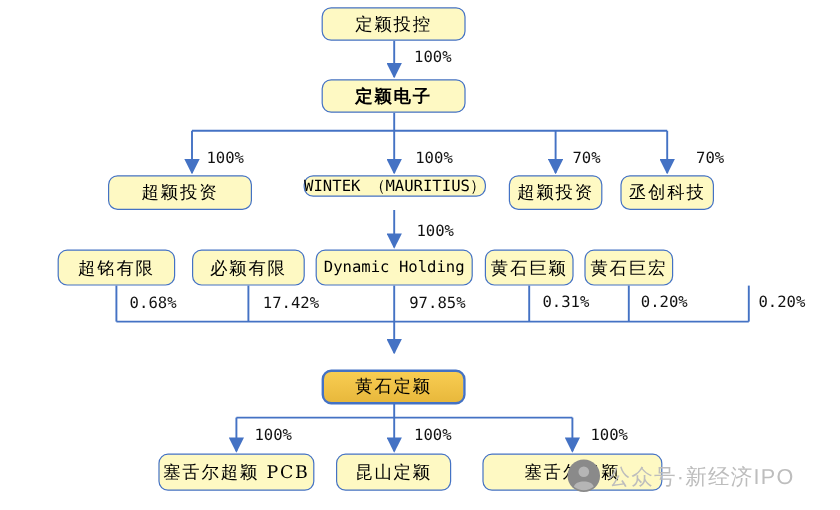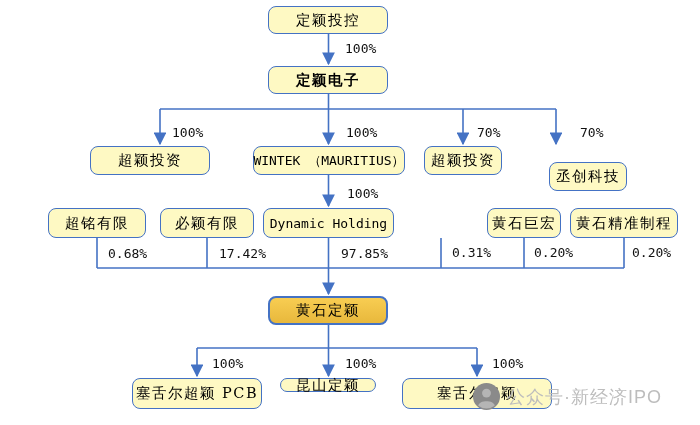--- a/index.html
+++ b/index.html
@@ -8,21 +8,21 @@
     font-family:"DejaVu Serif","Liberation Serif",serif;
   }
   svg.wires{position:absolute;left:0;top:0;z-index:1;}
   .node{
     position:absolute;box-sizing:border-box;z-index:2;
     border:1.6px solid #4472C4;border-radius:8px;background:#fef9c3;
     display:flex;align-items:center;justify-content:center;
     font-size:14.5px;letter-spacing:1.5px;color:#000;white-space:nowrap;
   }
   .node.latin{font-family:"DejaVu Sans Mono","Liberation Mono",monospace;font-size:13px;letter-spacing:0;}
-  .node.gold{background:linear-gradient(#F8CD52,#E8B83C);border-width:2px;}
+  .node.gold{background:linear-gradient(#F8CD52,#E8B83C);border-width:2px;margin-top:12px;}
   .pct{
     position:absolute;z-index:2;font-family:"DejaVu Sans Mono","Liberation Mono",monospace;
     font-size:13px;color:#111;white-space:nowrap;
   }
   .watermark{position:absolute;left:472px;top:382px;z-index:6;display:flex;align-items:center;}
   .wm-icon{width:29px;height:29px;flex:0 0 auto;}
   .wm-text{
     font-family:Liberation Sans, sans-serif;
     font-size:18px;color:#BDBDBD;letter-spacing:1px;margin-left:6px;white-space:nowrap;
   }
@@ -71,54 +71,54 @@
   <div class="node" style="left:268px;top:6px;width:120px;height:28px;">
     <span>定颖投控</span>
   </div>
   <div class="node" style="left:268px;top:66px;width:120px;height:28px;font-weight:bold;">
     <span>定颖电子</span>
   </div>
 
   <div class="node" style="left:90px;top:146px;width:120px;height:29px;">
     <span>超颖投资</span>
   </div>
-  <div class="node latin" style="left:253px;top:146px;width:152px;height:29px;">
+  <div class="node latin" style="left:253px;top:146px;width:152px;height:18px;">
     <span>WINTEK （MAURITIUS）</span>
   </div>
   <div class="node" style="left:424px;top:146px;width:78px;height:29px;">
     <span>超颖投资</span>
   </div>
-  <div class="node" style="left:517px;top:162px;width:78px;height:29px;margin-left:32px;">
+  <div class="node" style="left:517px;top:146px;width:78px;height:29px;">
     <span>丞创科技</span>
   </div>
 
   <div class="node" style="left:48px;top:208px;width:98px;height:30px;">
     <span>超铭有限</span>
   </div>
   <div class="node" style="left:160px;top:208px;width:94px;height:30px;">
     <span>必颖有限</span>
   </div>
   <div class="node latin" style="left:263px;top:208px;width:131px;height:30px;justify-content:center;">
     <span>Dynamic Holding</span>
   </div>
+  <div class="node" style="left:404px;top:208px;width:74px;height:30px;">
+    <span>黄石巨颖</span>
+  </div>
   <div class="node" style="left:487px;top:208px;width:74px;height:30px;">
     <span>黄石巨宏</span>
-  </div>
-  <div class="node" style="left:570px;top:208px;width:108px;height:30px;">
-    <span>黄石精准制程</span>
   </div>
 
   <div class="node gold" style="left:268px;top:296px;width:120px;height:29px;">
     <span>黄石定颖</span>
   </div>
 
   <div class="node" style="left:132px;top:378px;width:130px;height:31px;">
     <span>塞舌尔超颖 PCB</span>
   </div>
-  <div class="node" style="left:280px;top:378px;width:96px;height:14px;">
+  <div class="node" style="left:280px;top:378px;width:96px;height:31px;">
     <span>昆山定颖</span>
   </div>
   <div class="node" style="left:402px;top:378px;width:150px;height:31px;">
     <span>塞舌尔超颖</span>
   </div>
 
   <span class="pct" style="left:345px;top:41px;">100%</span>
   <span class="pct" style="left:172px;top:125px;">100%</span>
   <span class="pct" style="left:346px;top:125px;">100%</span>
   <span class="pct" style="left:477px;top:125px;">70%</span>

